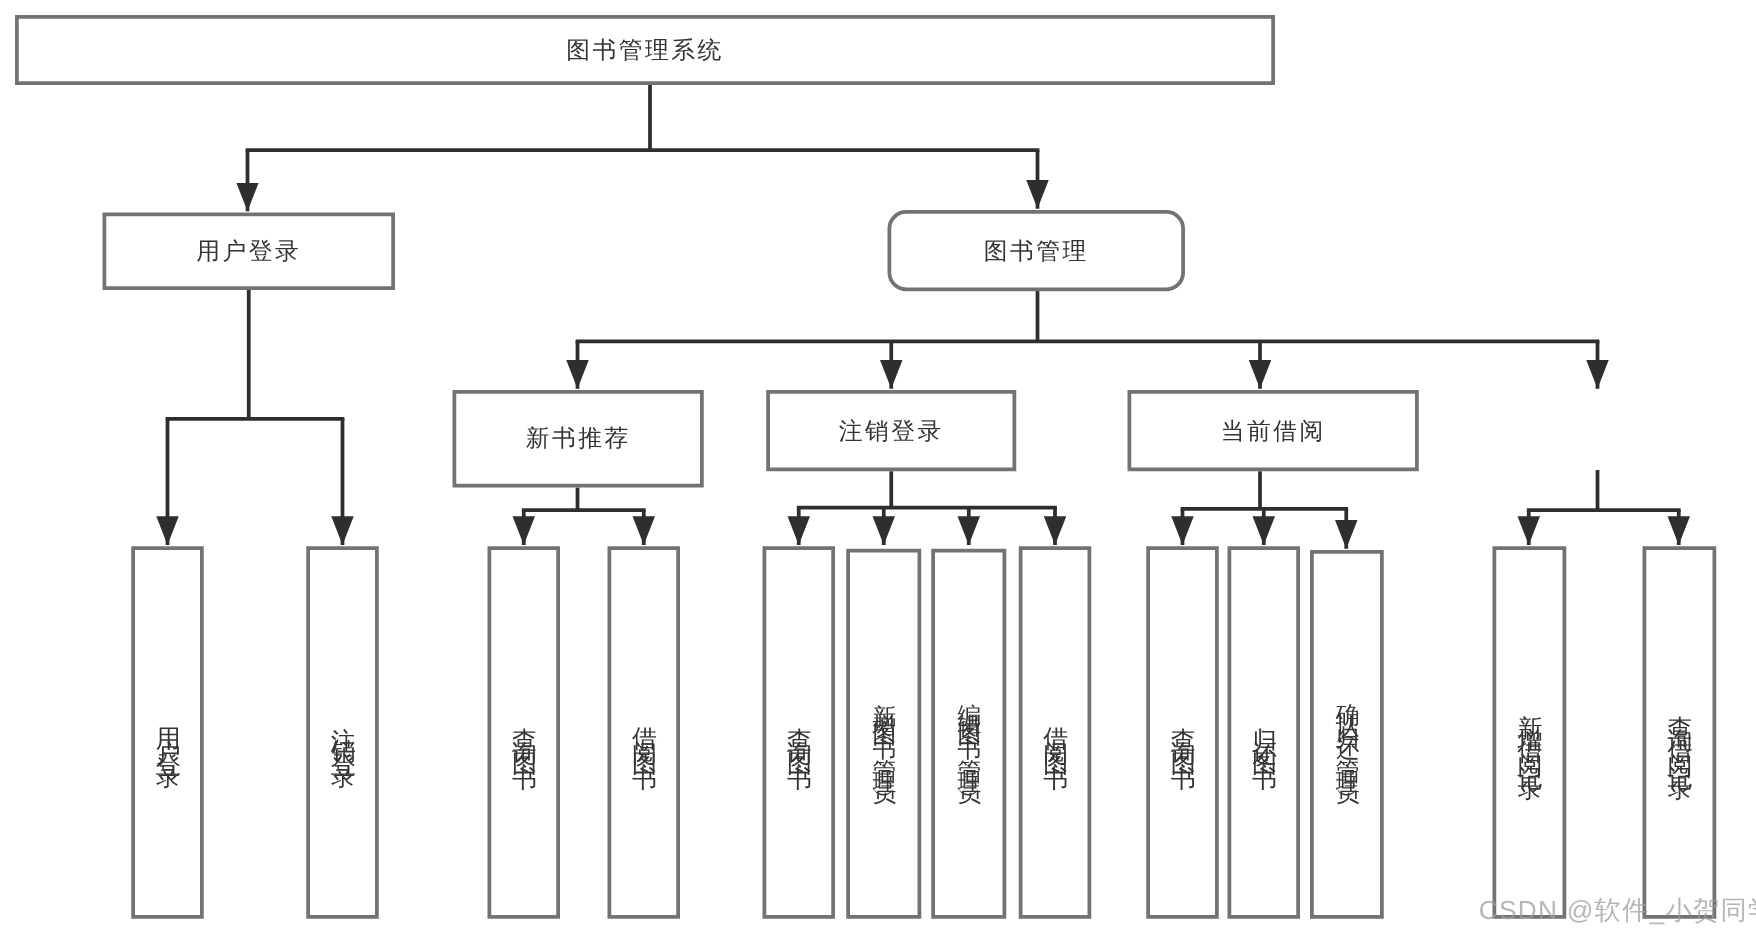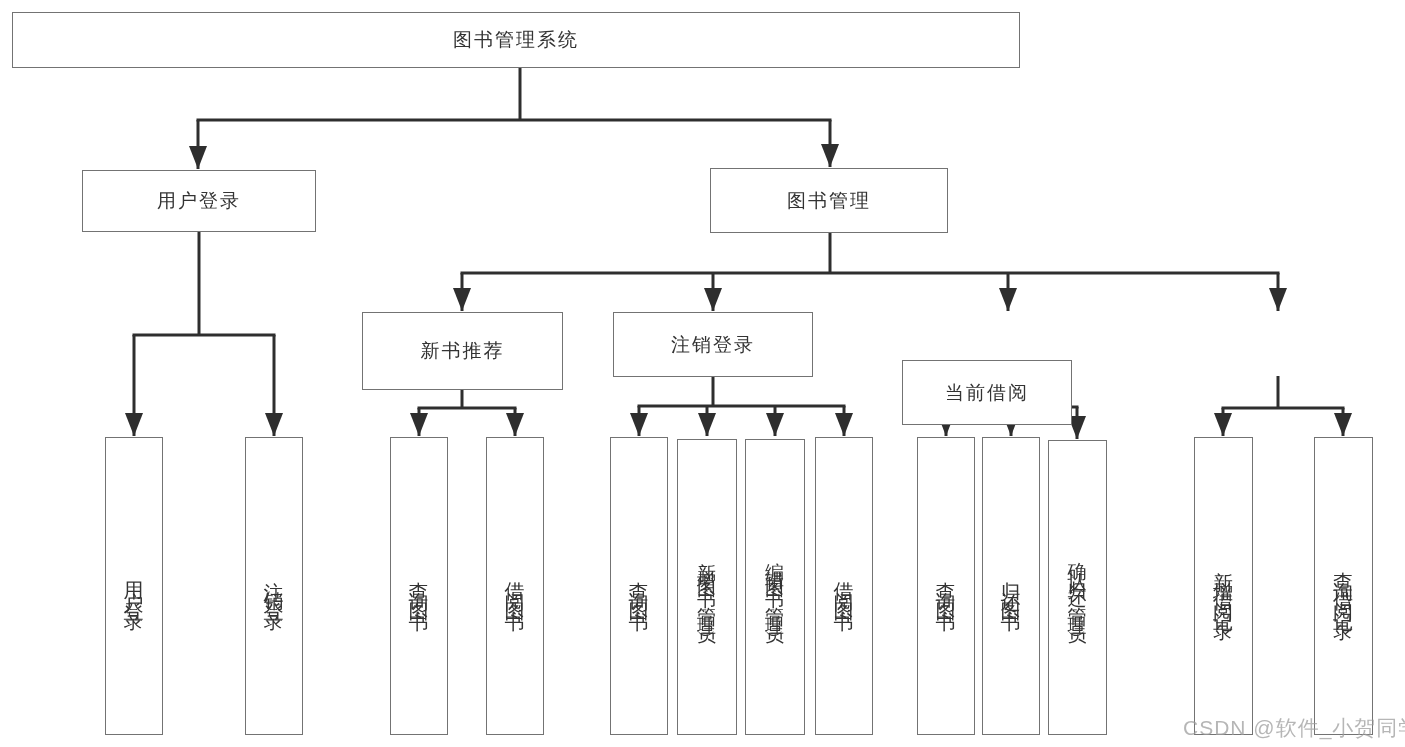--- a/index.html
+++ b/index.html
@@ -19,21 +19,21 @@
   }
   #connector-layer {
     position: absolute;
     left: 0;
     top: 0;
     z-index: 1;
   }
   .node {
     position: absolute;
     box-sizing: border-box;
-    border: 1px solid #737373;
+    border: 3px solid #737373;
     background: #ffffff;
     display: flex;
     align-items: center;
     justify-content: center;
     color: #333333;
     z-index: 2;
   }
   .hbox {
     font-size: 19px;
     letter-spacing: 2px;
@@ -129,31 +129,31 @@
     </g>
   </svg>
 
   <div class="node hbox" style="left:12px; top:12px; width:1008px; height:56px;">
     <span>图书管理系统</span>
   </div>
 
   <div class="node hbox" style="left:82px; top:170px; width:234px; height:62px;">
     <span>用户登录</span>
   </div>
-  <div class="node hbox" style="left:710px; top:168px; width:238px; height:65px;">
+  <div class="node hbox" style="left:710px; top:168px; width:238px; height:65px;border-radius:15px;">
     <span>图书管理</span>
   </div>
 
   <div class="node hbox" style="left:362px; top:312px; width:201px; height:78px;">
     <span>新书推荐</span>
   </div>
   <div class="node hbox" style="left:613px; top:312px; width:200px; height:65px;">
     <span>注销登录</span>
   </div>
-  <div class="node hbox" style="left:902px; top:312px; width:170px; height:65px;margin-top:48px;">
+  <div class="node hbox" style="left:902px; top:312px; width:233px; height:65px;">
     <span>当前借阅</span>
   </div>
 
   <div class="node vbox" style="left:105px; top:437px; width:58px; height:298px;">
     <span>用户登录</span>
   </div>
   <div class="node vbox" style="left:245px; top:437px; width:58px; height:298px;">
     <span>注销登录</span>
   </div>
 

